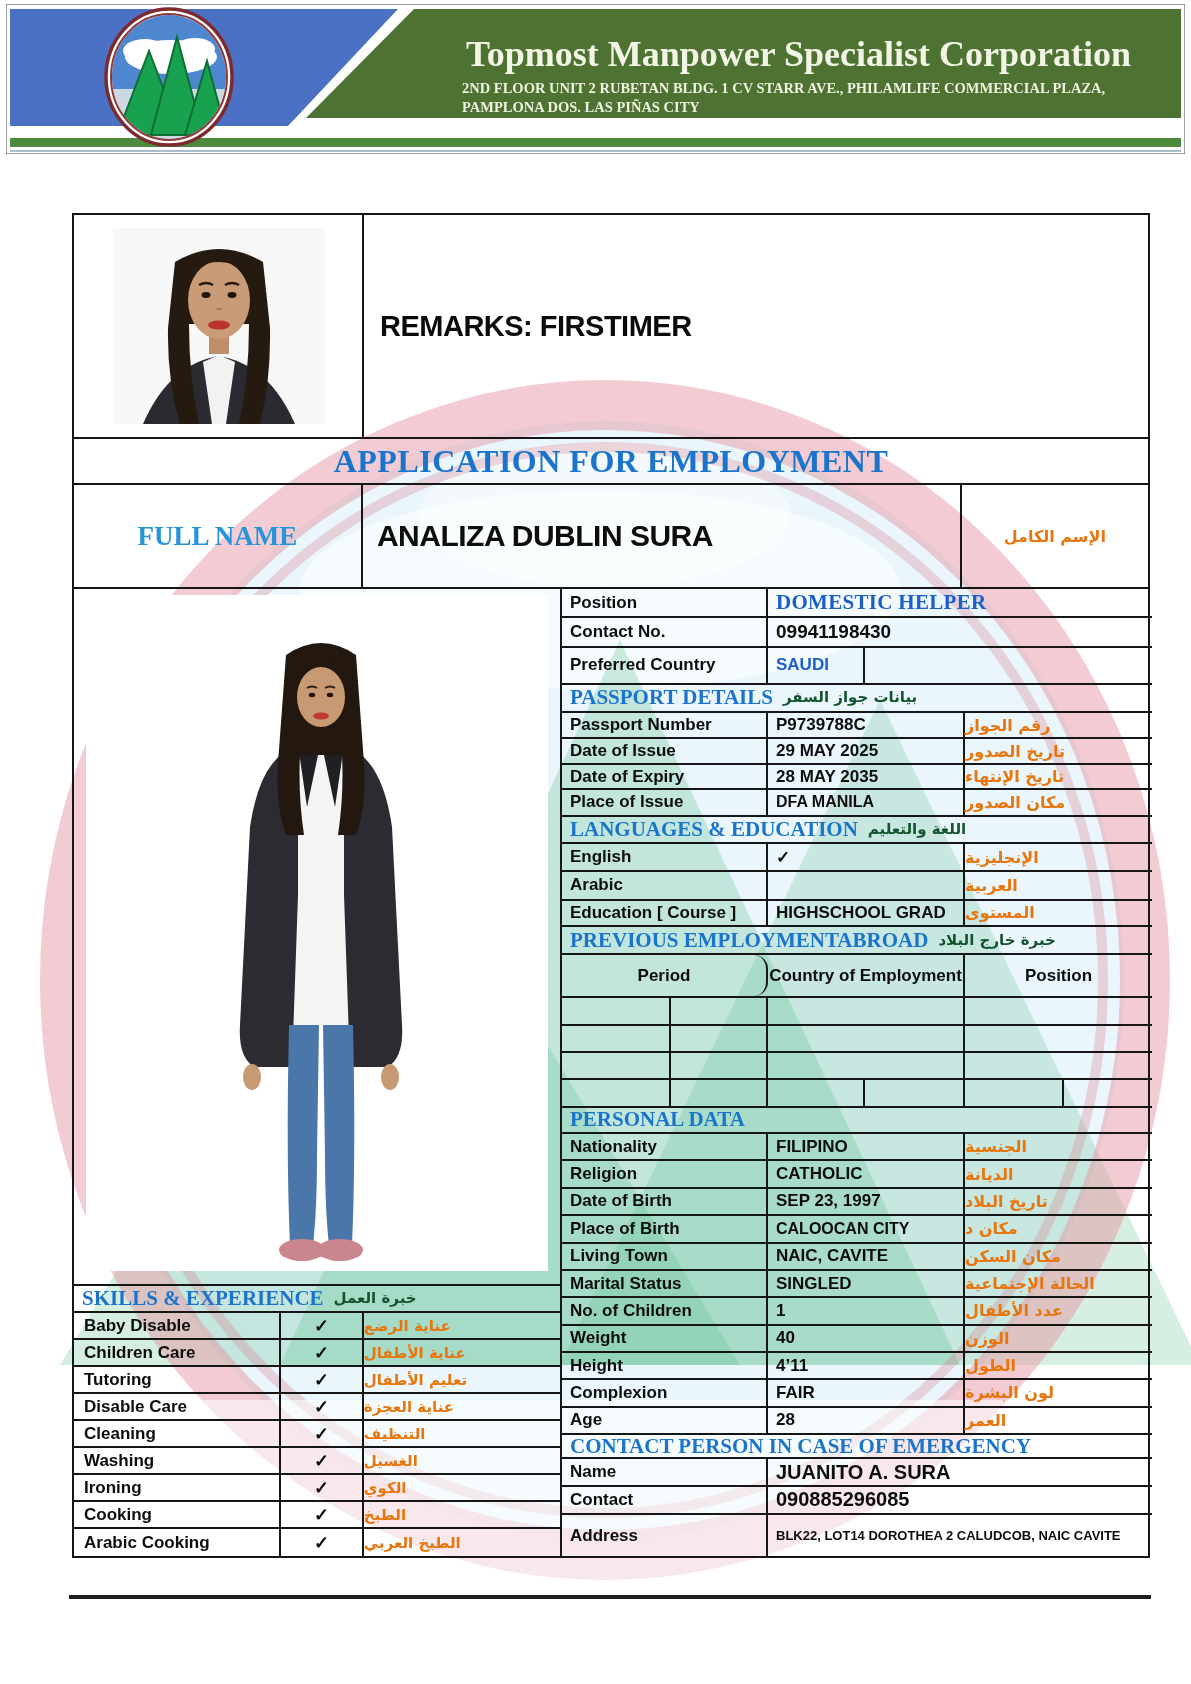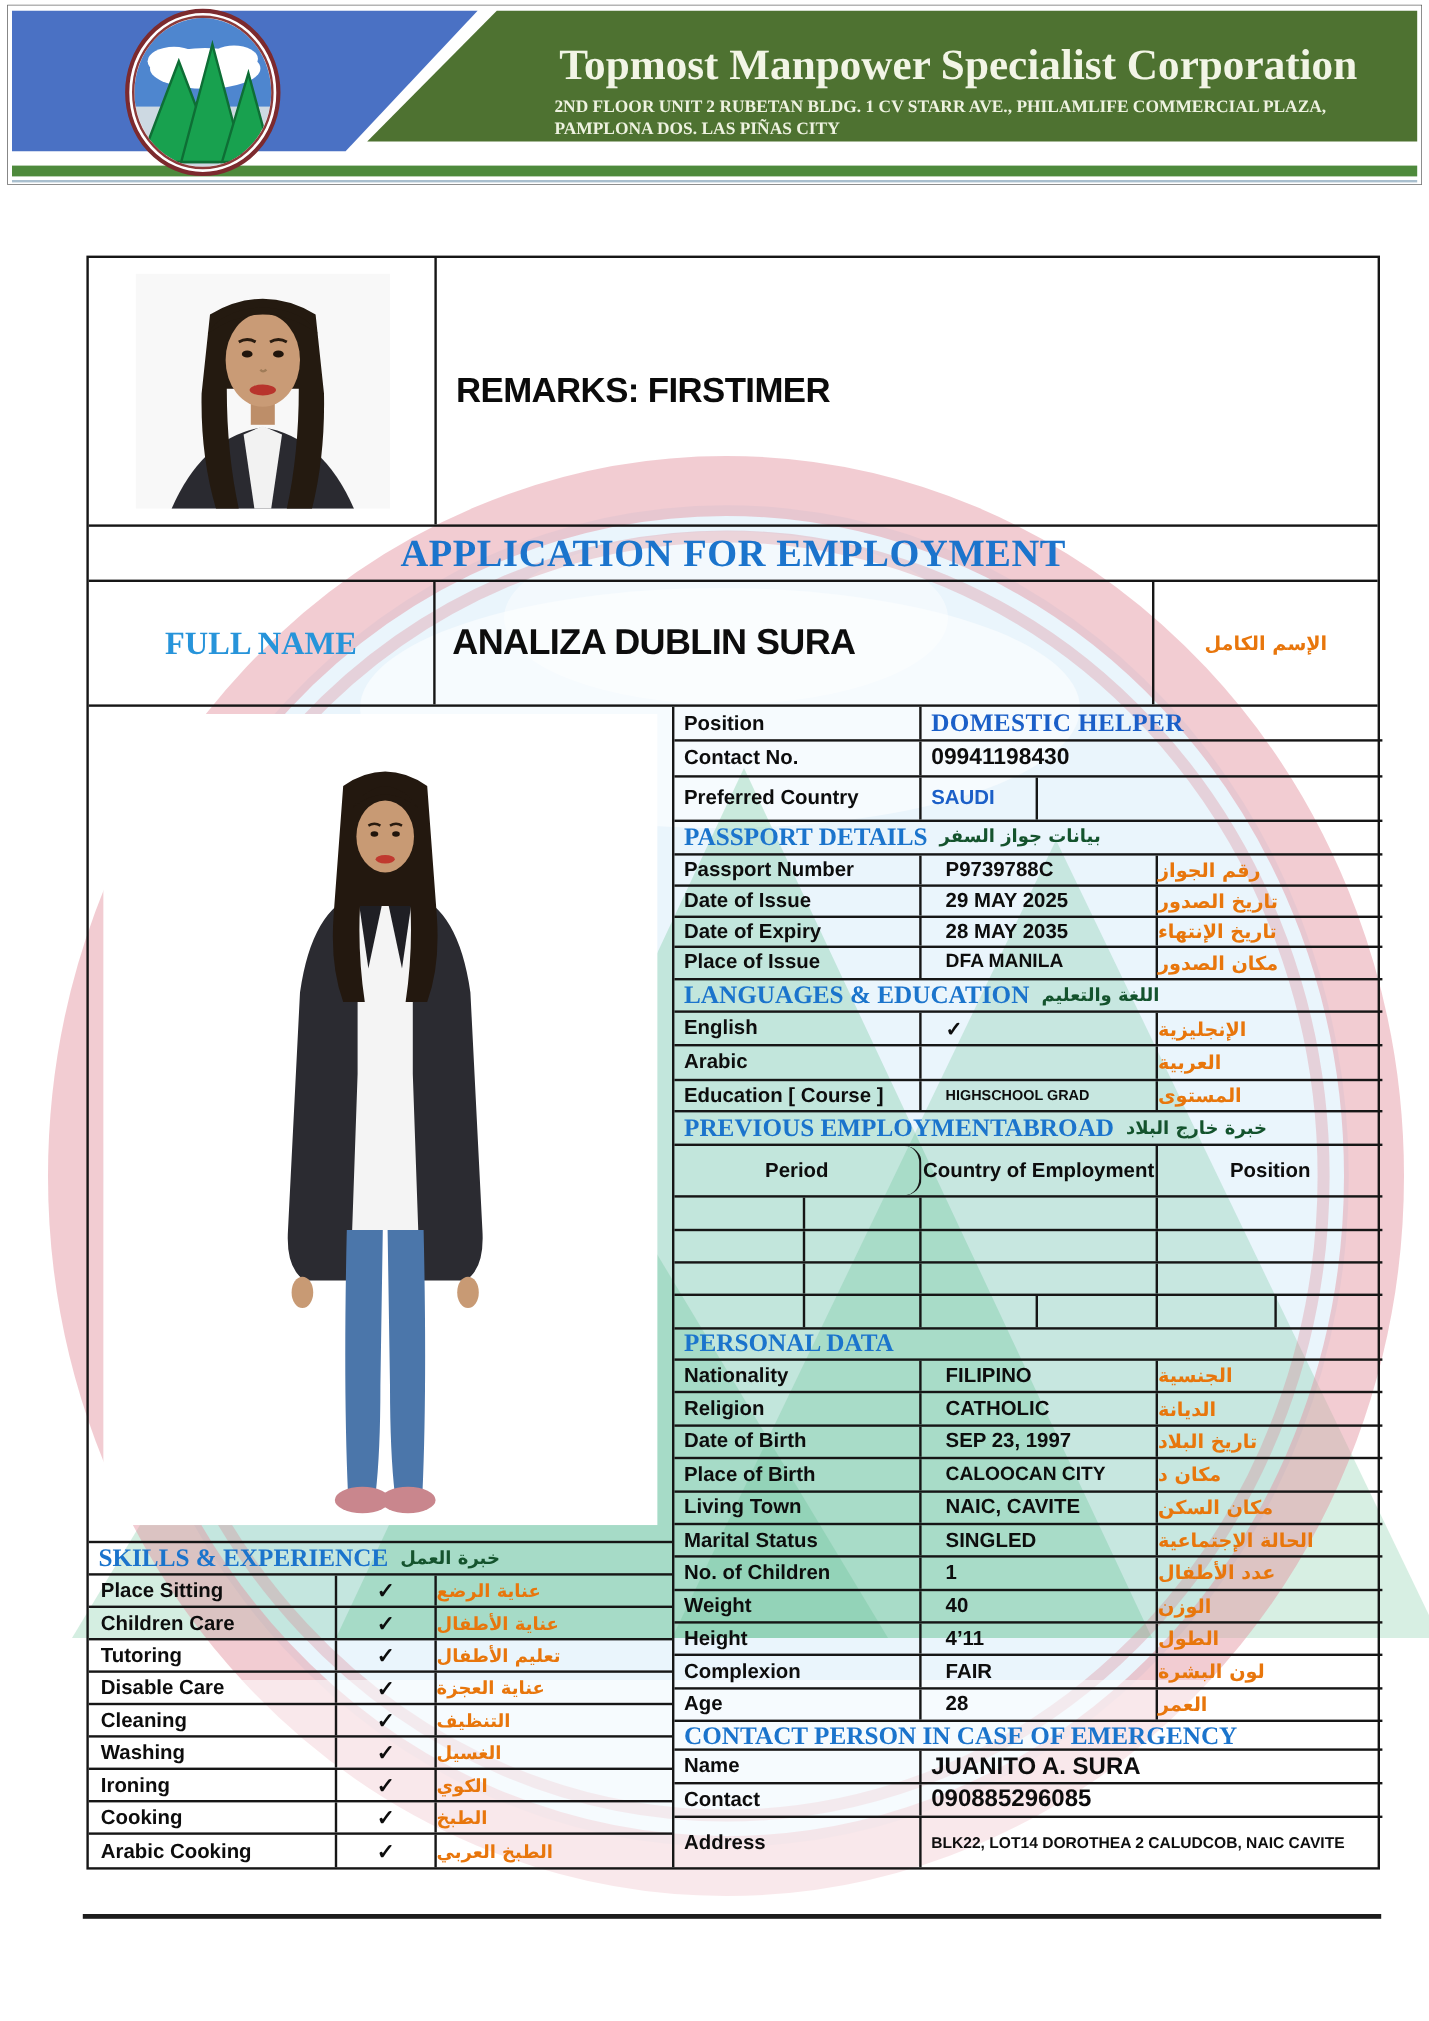--- a/index.html
+++ b/index.html
@@ -35,21 +35,21 @@
        font-weight:bold;font-size:17px;}
   .skc{width:83px;border-right:2px solid #161616;display:flex;align-items:center;justify-content:center;
        font-weight:bold;font-size:18px;}
   .ska{width:197px;display:flex;align-items:center;justify-content:flex-end;padding-right:0;
        font-family:"DejaVu Sans",sans-serif;font-weight:bold;font-size:15px;color:#e8760c;direction:rtl;}
   .colR{width:590px;display:flex;flex-direction:column;}
   .rr{display:flex;border-bottom:2px solid #161616;}
   .rr.last{border-bottom:none;}
   .cl{width:206px;border-right:2px solid #161616;display:flex;align-items:center;padding-left:8px;
       font-weight:bold;font-size:17px;}
-  .cv{width:197px;border-right:2px solid #161616;display:flex;align-items:center;padding-left:20px;
+  .cv{width:197px;border-right:2px solid #161616;display:flex;align-items:center;padding-left:8px;
       font-weight:bold;font-size:17px;}
   .car{width:187px;display:flex;align-items:center;justify-content:flex-end;padding-right:10px;
       font-family:"DejaVu Sans",sans-serif;font-weight:bold;font-size:16px;color:#e8760c;direction:rtl;}
   .cw{width:384px;display:flex;align-items:center;padding-left:8px;font-weight:bold;font-size:17px;}
   .csaudi{width:97px;border-right:2px solid #161616;display:flex;align-items:center;padding-left:8px;
       font-weight:bold;font-size:17px;color:#1b5fc8;}
   .crest{width:287px;}
   .chdr{width:590px;display:flex;align-items:center;padding-left:8px;gap:10px;}
   .hdr-en{font-family:"Liberation Serif",serif;font-weight:bold;font-size:21px;color:#1b74cc;
       white-space:nowrap;line-height:1;}
@@ -65,21 +65,21 @@
   .chp{width:206px;border-right:2px solid #161616;display:flex;align-items:center;justify-content:center;
       font-weight:bold;font-size:17px;border-radius:14px;}
   .chc{width:197px;border-right:2px solid #161616;display:flex;align-items:center;justify-content:center;
       font-weight:bold;font-size:17px;text-align:right;line-height:1.15;}
   .chpos{width:187px;display:flex;align-items:center;justify-content:center;font-weight:bold;font-size:17px;}
   
   .v-serifblue{font-family:"Liberation Serif",serif;font-size:21px;color:#1b5fc8;letter-spacing:0.3px;}
   .v-19{font-size:19px;}
   .v-20{font-size:20px;}
   .v-16{font-size:16px;}
-  .v-15{font-size:12px;}
+  .v-15{font-size:17px;}
   .v-13{font-size:13px;}
   .footer-line{position:absolute;left:69px;top:1595px;width:1082px;height:4px;background:#1d1d1d;z-index:1;}
   .photoA{position:absolute;left:39px;top:13px;width:212px;height:196px;}
   .photoFB{position:absolute;left:12px;top:6px;width:462px;height:676px;}
 </style>
 </head>
 <body>
 
 <div class="page">
 
@@ -194,21 +194,21 @@
             <ellipse cx="235" cy="121" rx="8" ry="3.5" fill="#c0392f"></ellipse>
           </svg>
         </div>
 
         <div class="sk-hdr">
           <span class="hdr-en">SKILLS &amp; EXPERIENCE</span>
           <span class="hdr-ar" dir="rtl">خبرة العمل</span>
         </div>
 
         <div class="skrow">
-          <div class="skl">Place Sitting</div>
+          <div class="skl">Baby Disable</div>
           <div class="skc">✓</div>
           <div class="ska">عناية الرضع</div>
         </div>
         <div class="skrow">
           <div class="skl">Children Care</div>
           <div class="skc">✓</div>
           <div class="ska">عناية الأطفال</div>
         </div>
         <div class="skrow">
           <div class="skl">Tutoring</div>

